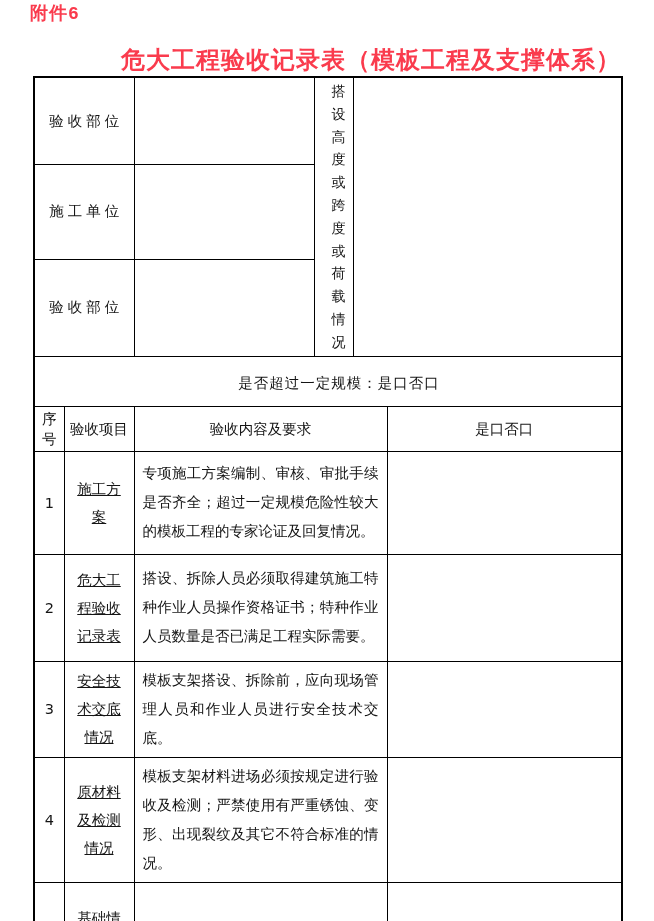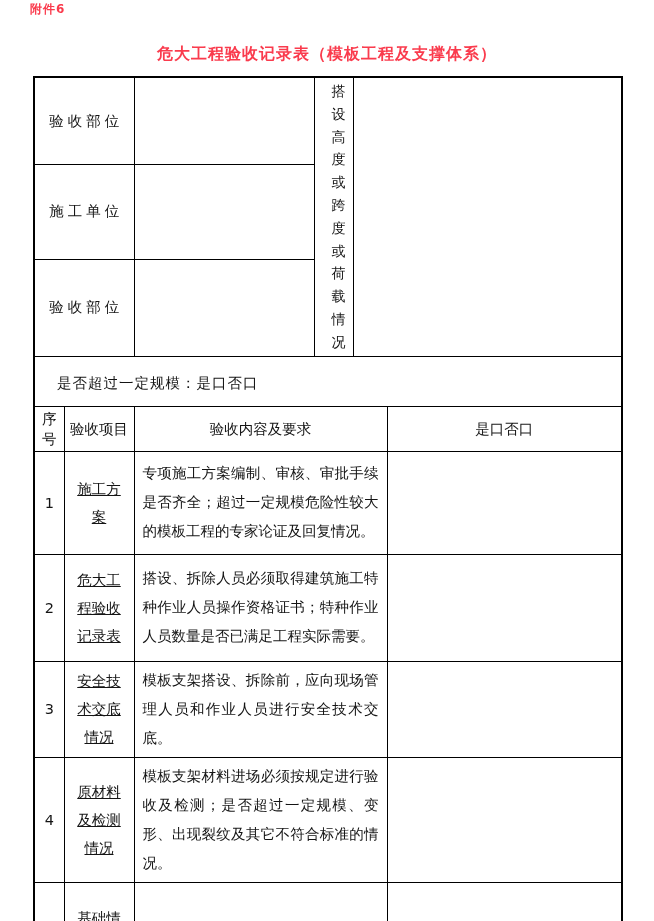--- a/index.html
+++ b/index.html
@@ -12,33 +12,34 @@
     width: 654px;
     height: 921px;
     background: #ffffff;
     overflow: hidden;
   }
 
   .attachment {
     position: absolute;
     left: 30px;
     top: 1px;
-    font-size: 12px;
+    font-size: 18px;
     font-weight: bold;
     color: var(--accent);
     letter-spacing: 1px;
+    font-family: Liberation Mono, monospace;
   }
 
   .doc-title {
     position: absolute;
     left: 33px;
     top: 44px;
     width: 588px;
-    text-align: center;
-    font-size: 16px;
+    text-align: right;
+    font-size: 24px;
     font-weight: bold;
     color: var(--accent);
     letter-spacing: 1px;
     white-space: nowrap;
   }
 
   table.record {
     position: absolute;
     left: 33px;
     top: 76px;
@@ -69,21 +70,21 @@
     margin: 0 auto;
     line-height: 22.8px;
     font-size: 14px;
     text-align: center;
     word-break: break-all;
   }
 
   
   td.scale {
     vertical-align: top;
-    text-align: left;
+    text-align: center;
     padding: 5px 0 0 22px;
     font-size: 15px;
     letter-spacing: 1px;
   }
 
   
   td.h {
     text-align: center;
     font-size: 15px;
     line-height: 20px;
@@ -167,21 +168,21 @@
     </tr>
     <tr style="height:85px">
       <td class="idx">3</td>
       <td class="item">安全技术交底情况</td>
       <td class="content" colspan="3">模板支架搭设、拆除前，应向现场管理人员和作业人员进行安全技术交底。</td>
       <td class="concl"></td>
     </tr>
     <tr style="height:108px">
       <td class="idx">4</td>
       <td class="item">原材料及检测情况</td>
-      <td class="content" colspan="3">模板支架材料进场必须按规定进行验收及检测；是否超过一定规模、变形、出现裂纹及其它不符合标准的情况。</td>
+      <td class="content" colspan="3">模板支架材料进场必须按规定进行验收及检测；严禁使用有严重锈蚀、变形、出现裂纹及其它不符合标准的情况。</td>
       <td class="concl"></td>
     </tr>
     <tr style="height:100px">
       <td class="idx">5</td>
       <td class="item">基础情况</td>
       <td class="content" colspan="3">模板支架搭设场地必须平整坚实。</td>
       <td class="concl"></td>
     </tr>
   </tbody>
     </table>

